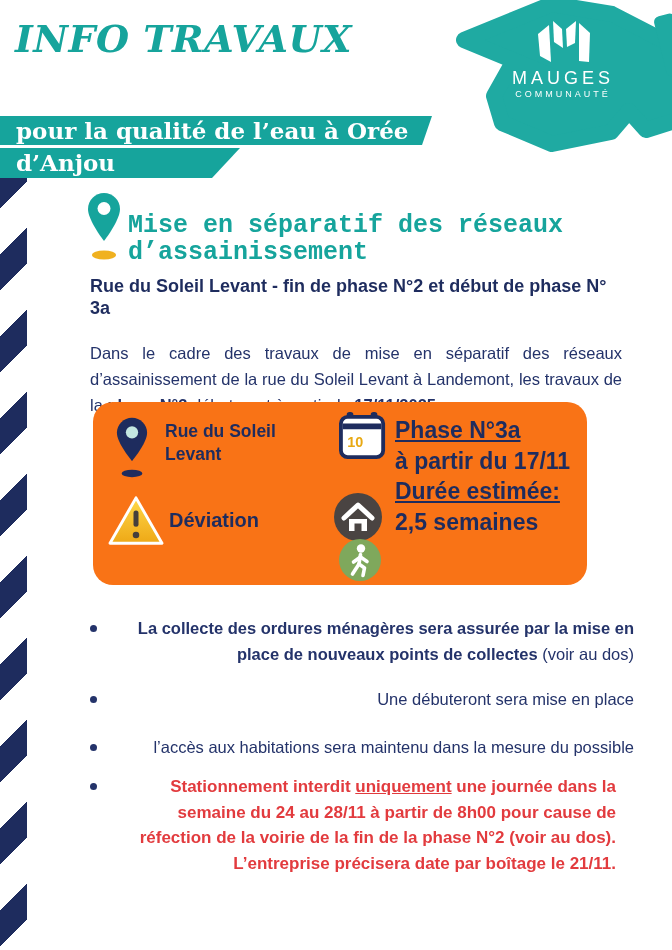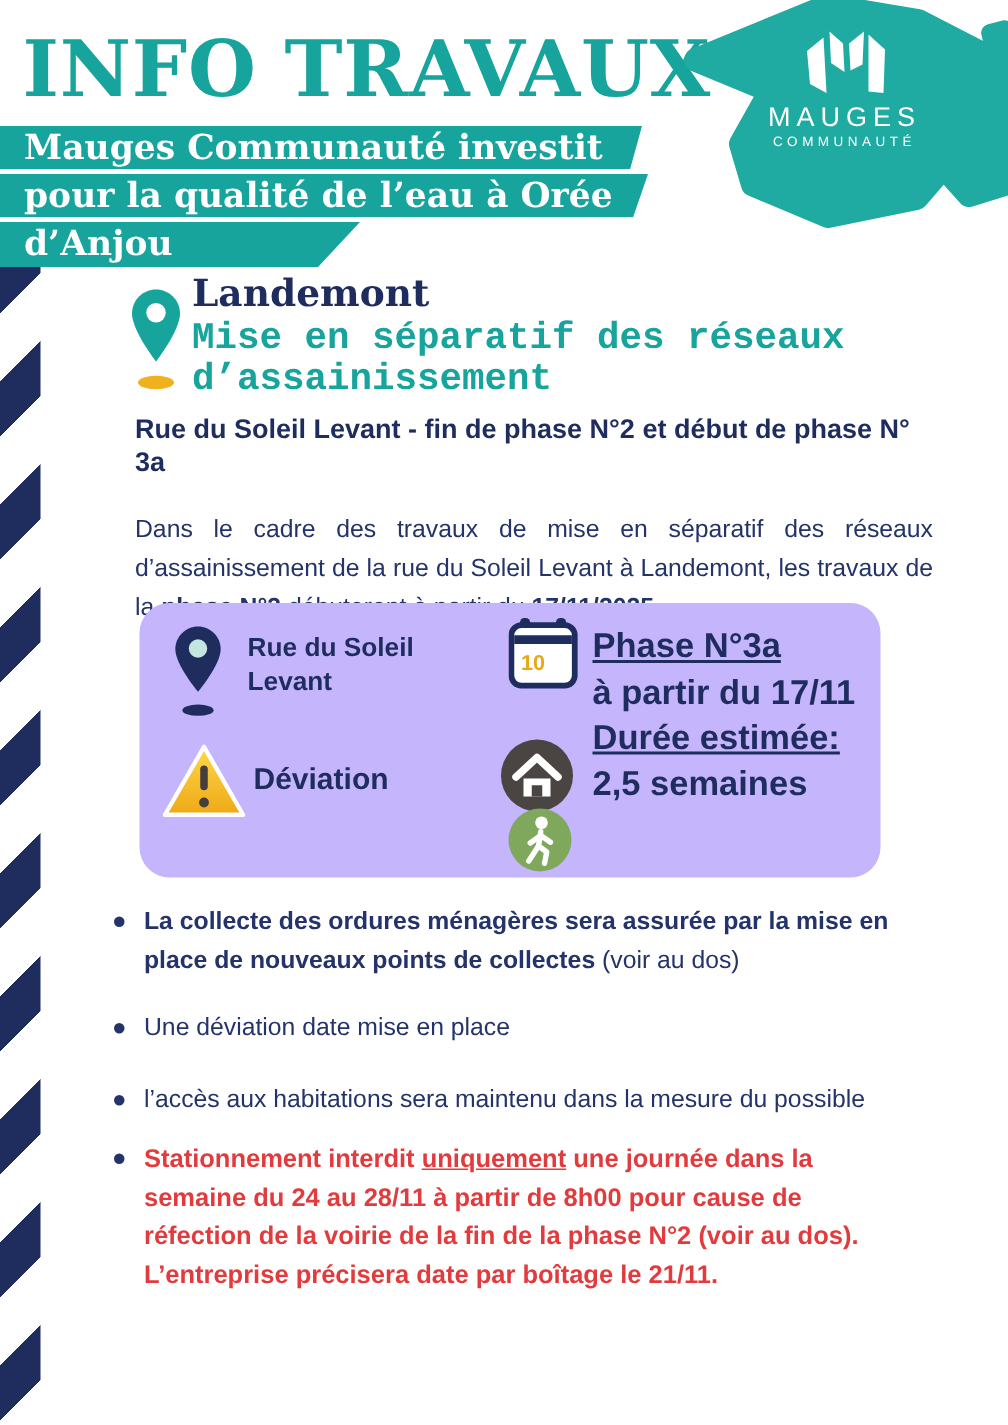--- a/index.html
+++ b/index.html
@@ -9,21 +9,21 @@
   }
   
   .stripes{
     position:absolute;left:0;top:172px;width:27px;height:778px;
     background:repeating-linear-gradient(135deg,#1e2c5e 0 26px,#ffffff 26px 58px);
   }
   
   .title{
     position:absolute;left:15px;top:16px;
     font-family:"DejaVu Serif",serif;font-weight:700;
-    font-size:52px;color:#16a49c;letter-spacing:.5px;white-space:nowrap;
+    font-size:38px;color:#16a49c;letter-spacing:.5px;white-space:nowrap;font-style:italic;
   }
   .band{
     position:absolute;left:0;background:#16a49c;color:#fff;
     font-family:"DejaVu Serif",serif;font-weight:700;font-size:23px;
     line-height:29px;height:29px;padding-left:16px;box-sizing:border-box;
     white-space:nowrap;
   }
   .band1{top:84px;width:428px;clip-path:polygon(0 0,100% 0,calc(100% - 8px) 100%,0 100%);}
   .band2{top:116px;width:432px;clip-path:polygon(0 0,100% 0,calc(100% - 10px) 100%,0 100%);}
   .band3{top:148px;width:240px;height:30px;clip-path:polygon(0 0,100% 0,calc(100% - 28px) 100%,0 100%);}
@@ -47,36 +47,36 @@
     font-weight:700;font-size:18px;line-height:1.22;color:#1e2c5e;
   }
   .intro{
     position:absolute;left:90px;top:323px;width:532px;
     font-size:16.5px;line-height:1.6;text-align:justify;color:#24336a;
   }
   .intro .b{font-weight:700;}
   
   .info-box{
     position:absolute;left:93px;top:402px;width:494px;height:183px;
-    background:#c4b5fd;border-radius:20px;
+    background:#f97316;border-radius:20px;
   }
   .ib-pin{position:absolute;left:22px;top:13px;width:34px;height:64px;}
   .ib-street{position:absolute;left:72px;top:18px;width:116px;font-weight:700;font-size:17.5px;line-height:1.3;color:#1e2c5e;}
   .ib-cal{position:absolute;left:246px;top:10px;width:48px;height:48px;}
   .ib-phase{position:absolute;left:302px;top:13px;width:180px;font-weight:700;font-size:23px;line-height:1.33;color:#1e2c5e;}
   .ib-phase .u{text-decoration:underline;}
   .ib-tri{position:absolute;left:14px;top:92px;width:58px;height:54px;}
   .ib-dev{position:absolute;left:76px;top:107px;font-weight:700;font-size:20px;color:#1e2c5e;}
   .ib-house{position:absolute;left:240px;top:90px;width:50px;height:50px;}
   .ib-person{position:absolute;left:245px;top:136px;width:44px;height:44px;}
   .ib-access{position:absolute;left:298px;top:94px;width:178px;font-weight:700;font-size:17px;line-height:1.32;color:#1e2c5e;}
   
   .bullets{
-    position:absolute;left:72px;top:602px;width:548px;margin:0;padding:0;list-style:none;
-    font-size:16.5px;line-height:1.55;color:#24336a;
+    position:absolute;left:72px;top:602px;width:548px;margin:14px;padding:0;list-style:none;
+    font-size:16.5px;line-height:1.55;color:#24336a;text-align:right;
   }
   .bullets li{position:relative;padding-left:24px;}
   .bullets li::before{
     content:"";position:absolute;left:4px;top:9px;width:7px;height:7px;border-radius:50%;background:#24336a;
   }
   .bullets .b{font-weight:700;}
   .li2{margin-top:20px;}
   .li3{margin-top:22px;}
   .li4{margin-top:24px;}
   .li5{margin-top:14px;width:506px;color:#e23b3e;font-weight:700;font-size:17px;line-height:1.5;}
@@ -84,21 +84,20 @@
   .li5 .u{text-decoration:underline;}
 </style>
 </head>
 <body>
 
 <div class="page">
 
   <div class="stripes"></div>
 
   <div class="title">INFO TRAVAUX</div>
-  <div class="band band1">Mauges Communauté investit</div>
   <div class="band band3">d’Anjou</div>
   <div class="band band2">pour la qualité de l’eau à Orée</div>
 
   <svg class="blob" viewBox="0 0 236 172">
     <polygon points="14,50 102,14 162,24 228,58 228,130 196,140 179,121 161,142 102,154 52,133 44,106 62,74 101,86" fill="#1faaa2" stroke="#1faaa2" stroke-width="16" stroke-linejoin="round"></polygon>
     <g>
       <polygon points="88,44 99,35 101,72 90,66" fill="#fff"></polygon>
       <polygon points="103,31 112,39 113,58 104,52" fill="#fff"></polygon>
       <polygon points="116,39 126,31 125,53 117,57" fill="#fff"></polygon>
       <polygon points="129,33 140,43 139,72 129,71" fill="#fff"></polygon>
@@ -106,21 +105,20 @@
     <text x="113" y="94" text-anchor="middle" fill="#fff" font-family="Liberation Sans, sans-serif" font-size="18" letter-spacing="4">MAUGES</text>
     <text x="113" y="107" text-anchor="middle" fill="#fff" font-family="Liberation Sans, sans-serif" font-size="9" letter-spacing="3">COMMUNAUTÉ</text>
   </svg>
   <div class="corner-piece"></div>
 
   <svg class="place-pin" viewBox="0 0 36 70">
     <ellipse cx="18" cy="64" rx="12" ry="4.5" fill="#f0b11f"></ellipse>
     <path d="M18,2 C9.2,2 2,9.2 2,18 c0,11.5 16,32 16,32 s16,-20.5 16,-32 C34,9.2 26.8,2 18,2 z" fill="#16a49c"></path>
     <circle cx="18" cy="17.5" r="6.5" fill="#ffffff"></circle>
   </svg>
-  <div class="city">Landemont</div>
   <div class="project">Mise en séparatif des réseaux d’assainissement</div>
 
   <div class="street-heading">Rue du Soleil Levant - fin de phase N°2 et début de phase N° 3a</div>
 
   <p class="intro"><span>Dans le cadre des travaux de mise en séparatif des réseaux d’assainissement de la rue du Soleil Levant à Landemont, les travaux de la </span><span class="b">phase N°3</span><span> débuteront à partir du </span><span class="b">17/11/2025</span></p>
 
   <div class="info-box">
 
     <svg class="ib-pin" viewBox="0 0 36 66">
       <ellipse cx="18" cy="61" rx="11" ry="4" fill="#1e2c5e"></ellipse>
@@ -170,18 +168,18 @@
         <path d="M22.5,19 L15.5,24"></path>
         <path d="M22.5,19 L29,23.5"></path>
         <path d="M21,26 L14.5,36"></path>
         <path d="M21,26 L26.5,30 L25,37.5"></path>
       </g>
     </svg>
   </div>
 
   <ul class="bullets">
     <li class="li1"><span class="b">La collecte des ordures ménagères sera assurée par la mise en place de nouveaux points de collectes</span><span> (voir au dos)</span></li>
-    <li class="li2">Une déviation date mise en place</li>
+    <li class="li2">Une débuteront sera mise en place</li>
     <li class="li3">l’accès aux habitations sera maintenu dans la mesure du possible</li>
     <li class="li5"><span>Stationnement interdit </span><span class="u">uniquement</span><span> une journée dans la semaine du 24 au 28/11 à partir de 8h00 pour cause de réfection de la voirie de la fin de la phase N°2 (voir au dos). L’entreprise précisera date par boîtage le 21/11.</span></li>
   </ul>
 
 </div>
 
 </body></html>

